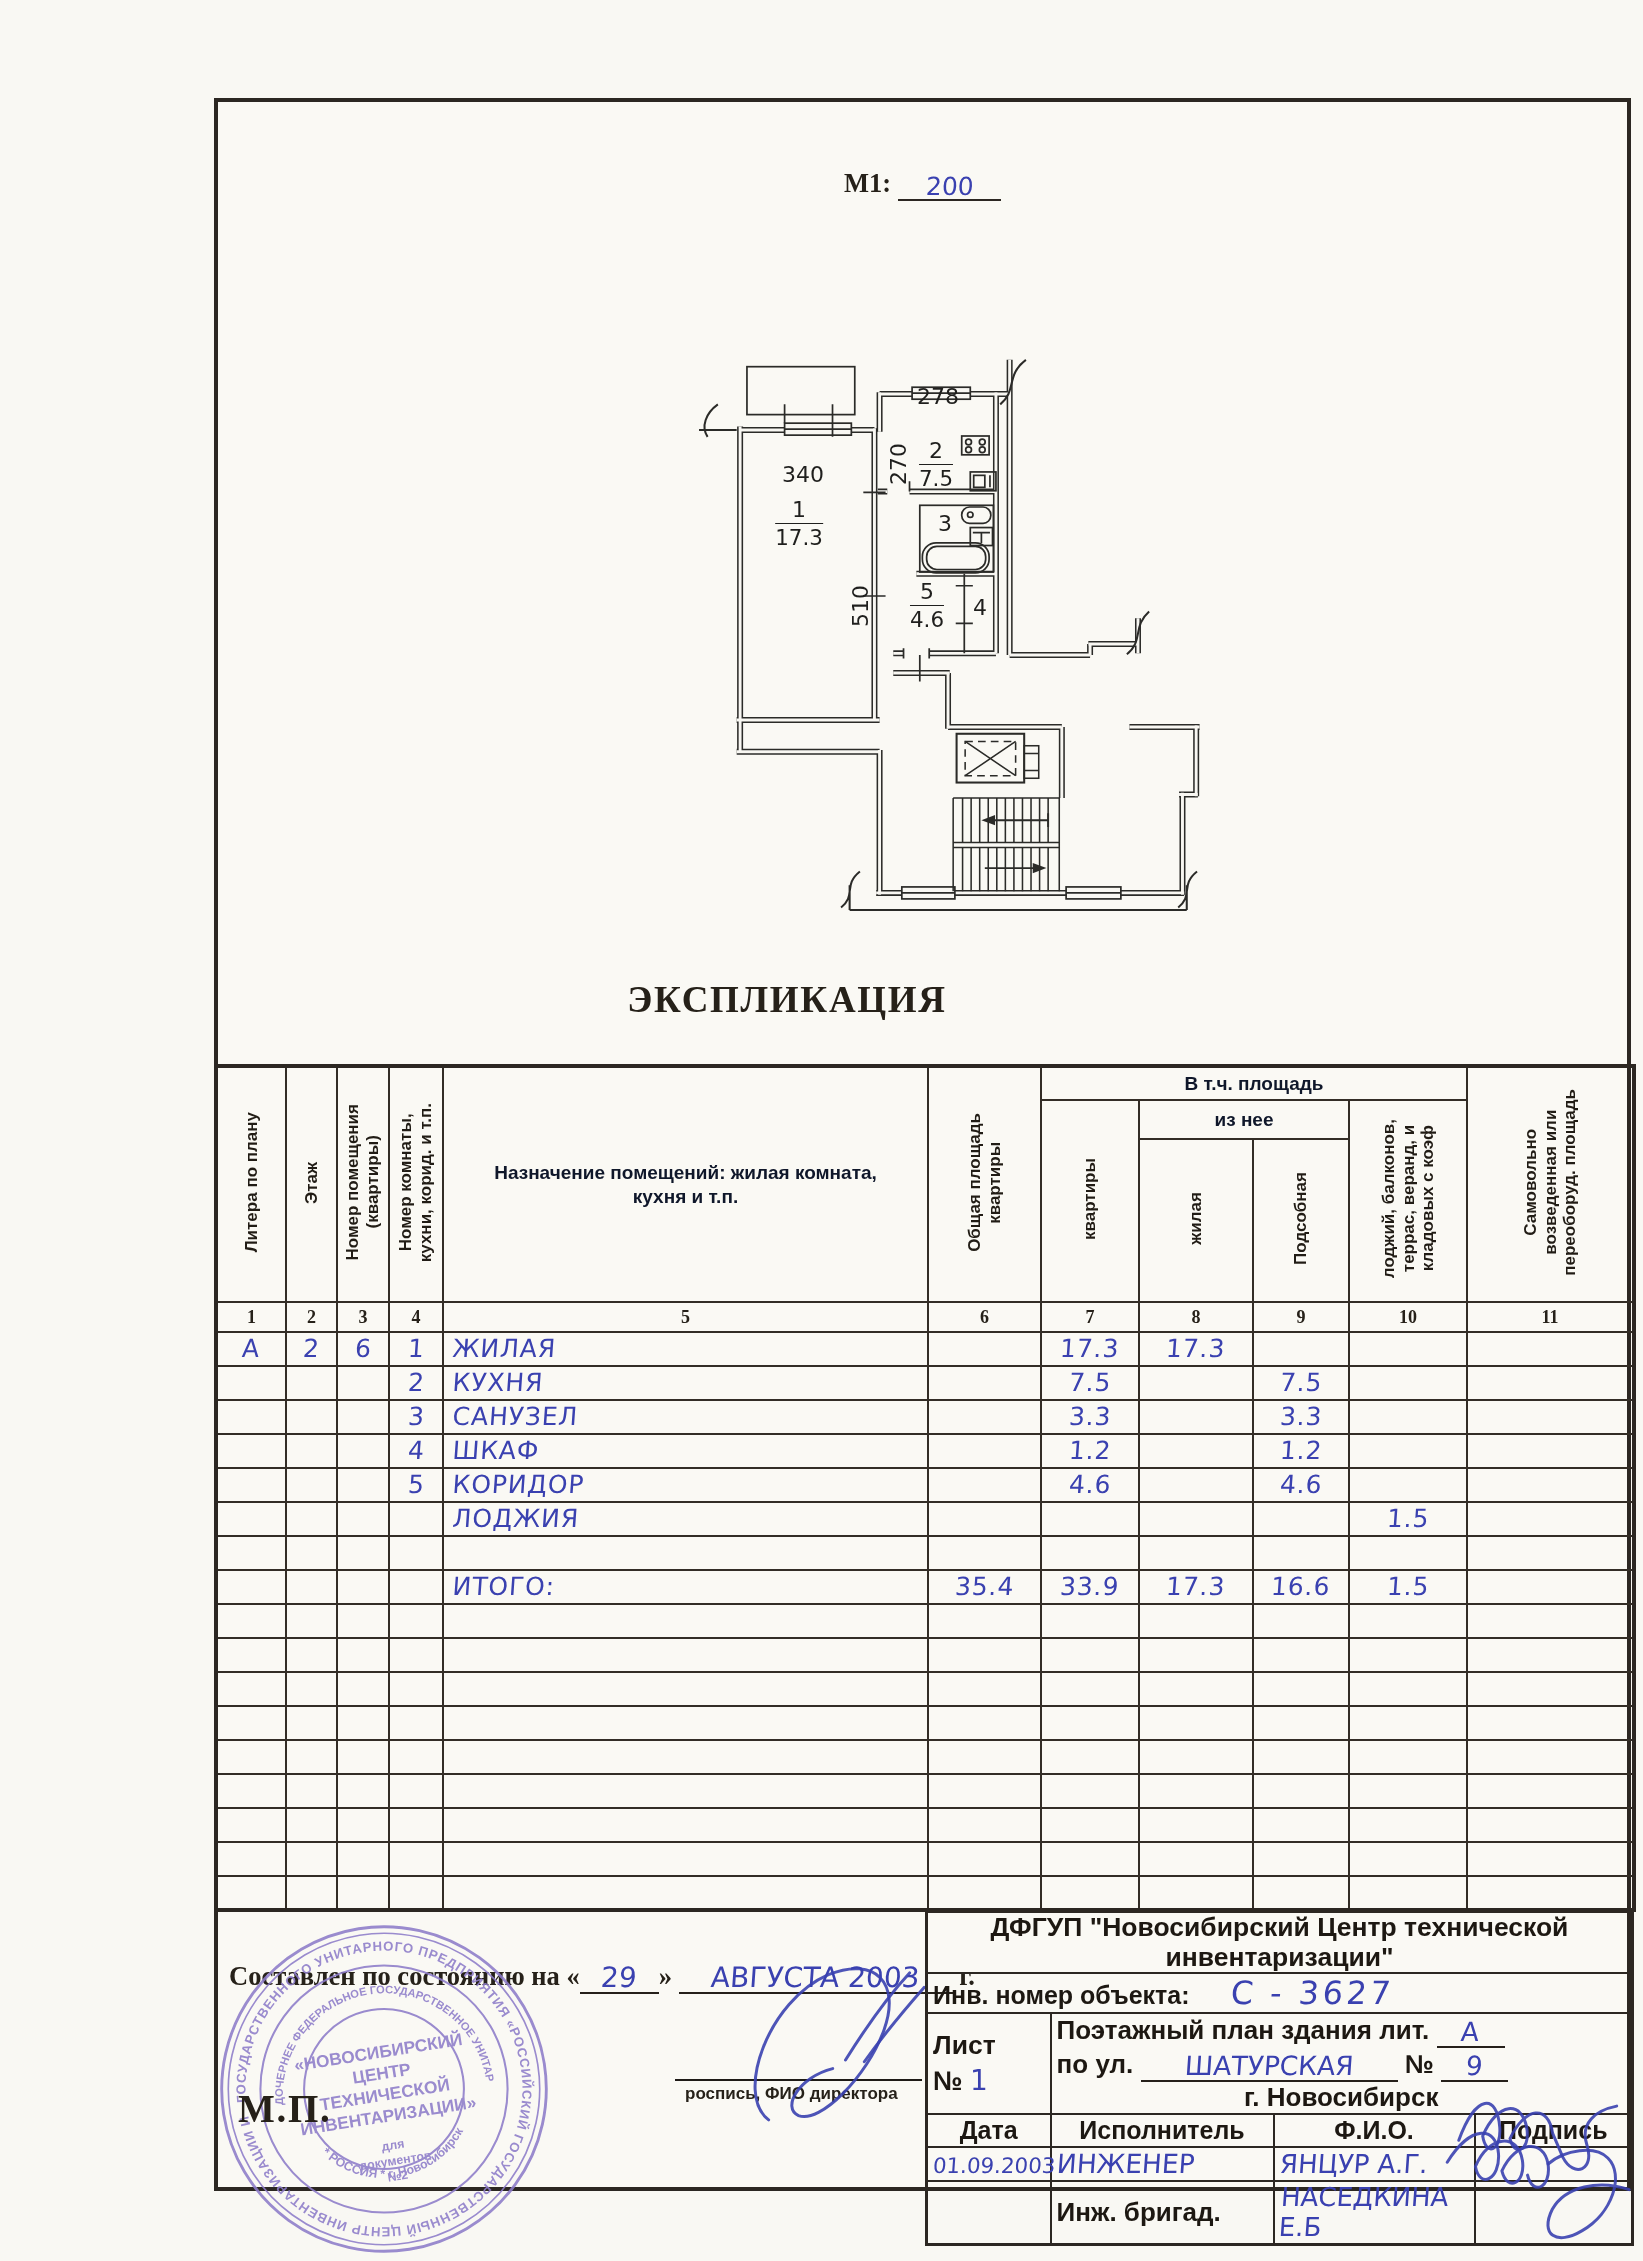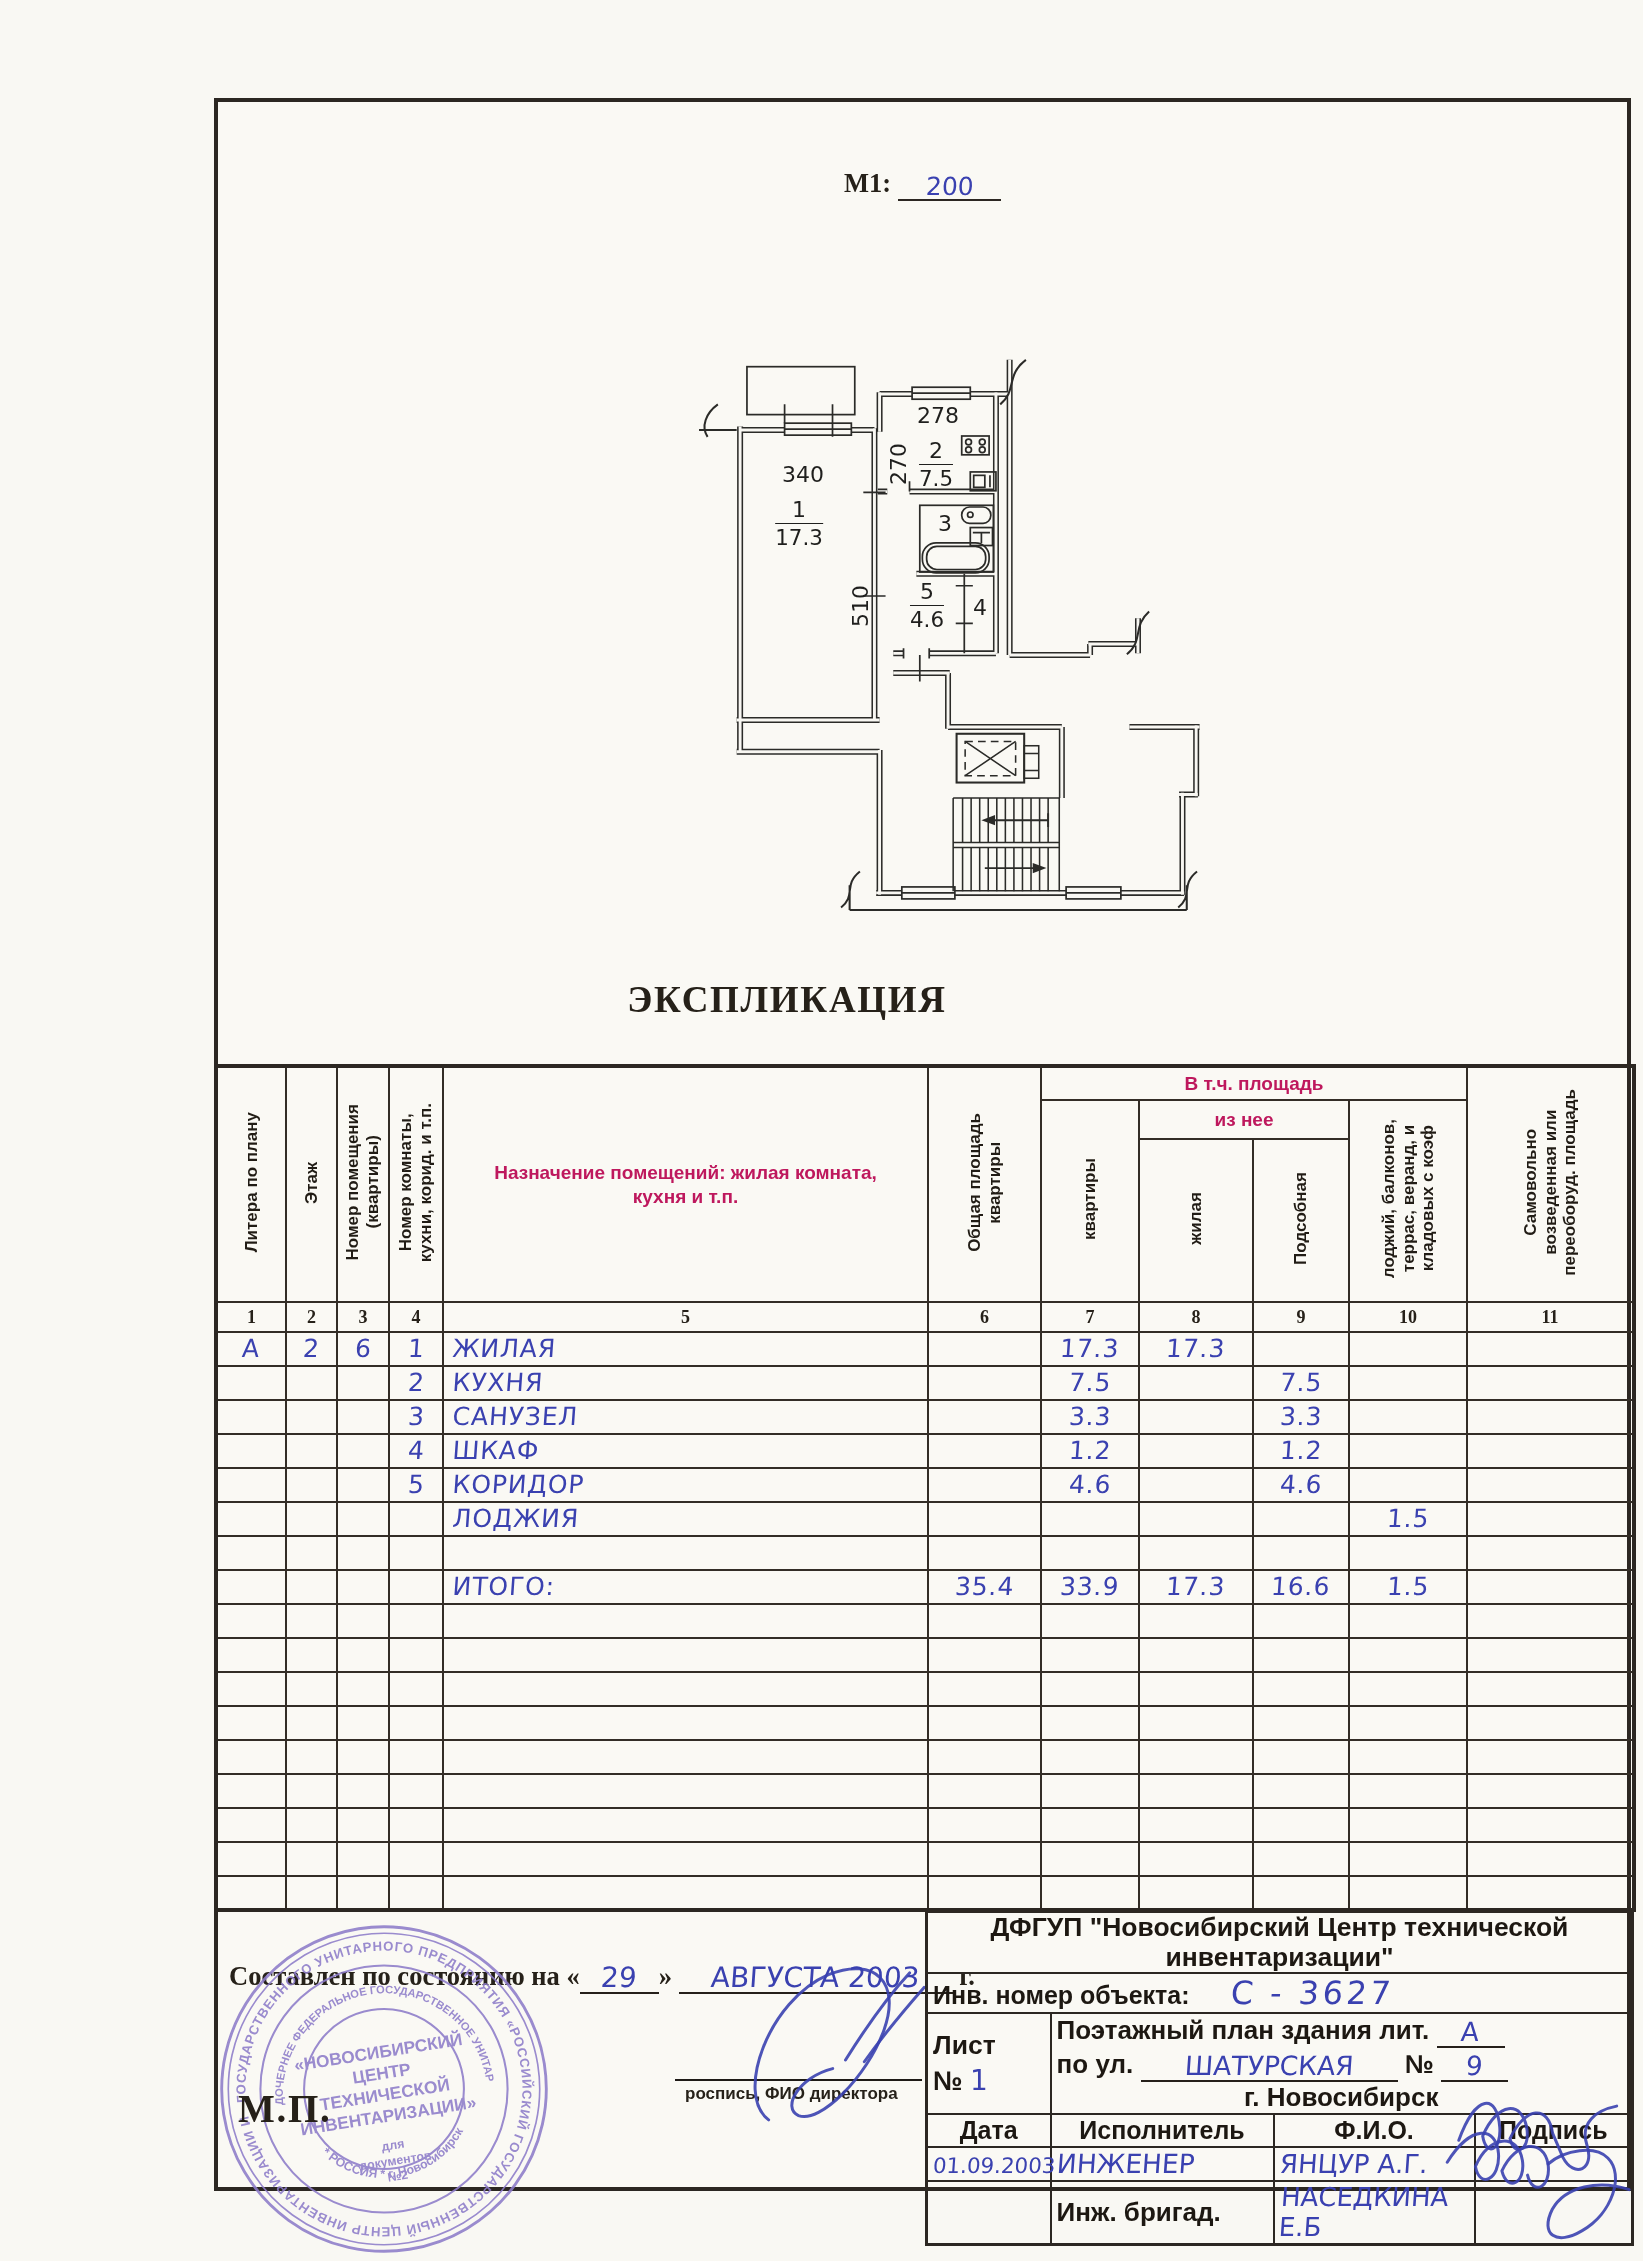--- a/index.html
+++ b/index.html
@@ -32,21 +32,21 @@
   
   .exp-table{left:214px;top:1064px;width:1417px;}
   table.exp{border-collapse:collapse;table-layout:fixed;width:1417px;background:transparent;}
   table.exp th,table.exp td{border:2.6px solid #332d26;padding:0;vertical-align:middle;
       text-align:center;overflow:visible;}
   table.exp{border:4.3px solid #2c2722;}
   th .v{writing-mode:vertical-rl;transform:rotate(180deg);display:inline-block;
         white-space:pre-line;font-family:"Liberation Sans",sans-serif;
         font-weight:bold;font-size:17px;line-height:1.15;color:#211c15;}
   th .h{font-family:"Liberation Sans",sans-serif;font-weight:bold;font-size:19px;
-        line-height:1.25;white-space:pre-line;color:#be185d;}
+        line-height:1.25;white-space:pre-line;color:#0f172a;}
   tr.nums td{height:28px;font-size:18px;font-weight:bold;font-family:"Liberation Serif",serif;}
   tbody.data tr{height:34px;}
   tbody.data td{font-size:25px;line-height:26px;}
   tbody.data .hw{display:inline-block;transform:skewX(-4deg);letter-spacing:0.9px;}
   tbody.data .left{display:block;text-align:left;padding-left:8.6px;}
   
   .composed{left:229px;top:1959px;font-size:26.5px;font-weight:bold;white-space:nowrap;}
   .blank{display:inline-block;border-bottom:2.6px solid #25201a;text-align:center;vertical-align:baseline;}
   .blank .hw{display:inline-block;font-size:28px;transform:translateY(1.7px) skewX(-4deg);}
   .mp{left:238px;top:2086px;font-size:39px;font-weight:bold;letter-spacing:1.7px;}
@@ -184,21 +184,21 @@
         <path d="M176 651 H570"></path>
         <path d="M176 622 V651 M166 648 C184 634 168 622 188 606"></path>
         <path d="M570 622 V651 M560 648 C578 634 562 622 582 606"></path>
         <path d="M0 90 H44 M10 98 C2 86 8 70 22 60"></path>
         <path d="M352 60 C372 44 358 26 382 8"></path>
         <path d="M500 352 C520 336 506 320 526 302"></path>
       </g>
     </svg>
     <div class="plan-labels">
         <span class="dim" style="left: 104px; top: 121px;">340</span>
-        <span class="dim" style="left: 239px; top: 62px;">278</span>
+        <span class="dim" style="left: 239px; top: 43px;">278</span>
         <span class="dim" style="left: 199px; top: 111px; transform: translate(-50%, -50%) rotate(-90deg);">270</span>
         <span class="dim" style="left: 161px; top: 253px; transform: translate(-50%, -50%) rotate(-90deg);">510</span>
         <span class="dim" style="left: 246px; top: 170px;">3</span>
         <span class="dim" style="left: 281px; top: 254px;">4</span>
         <div class="frac" style="left: 100px; top: 144px;">
           <span class="ft">1</span>
           <span class="fb">17.3</span>
         </div>
         <div class="frac" style="left: 237px; top: 85px;">
           <span class="ft">2</span>

